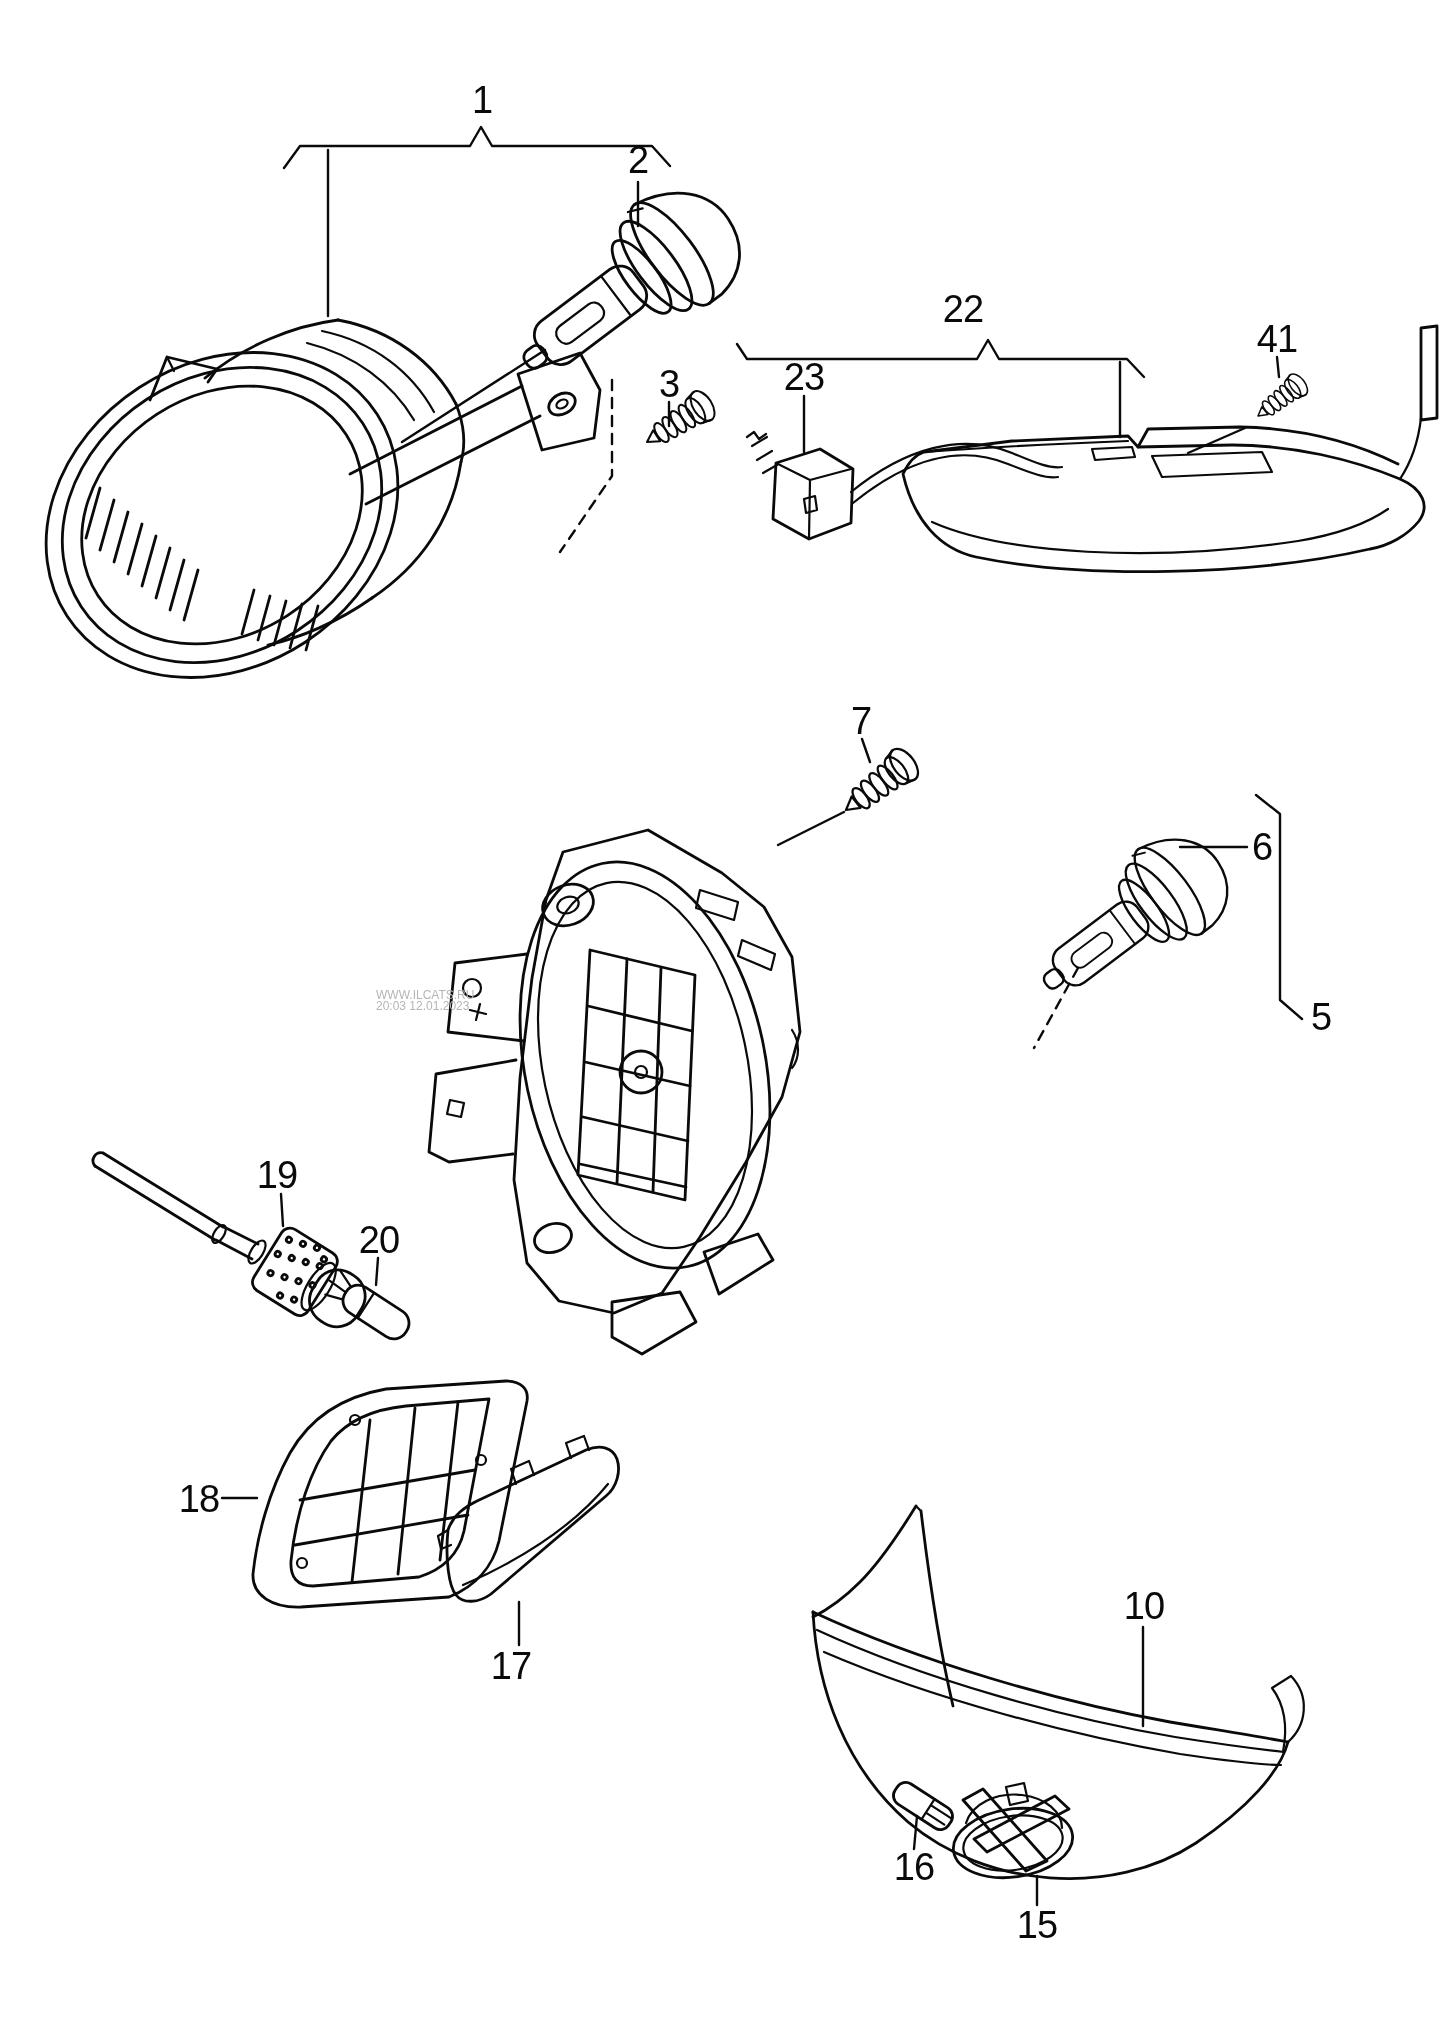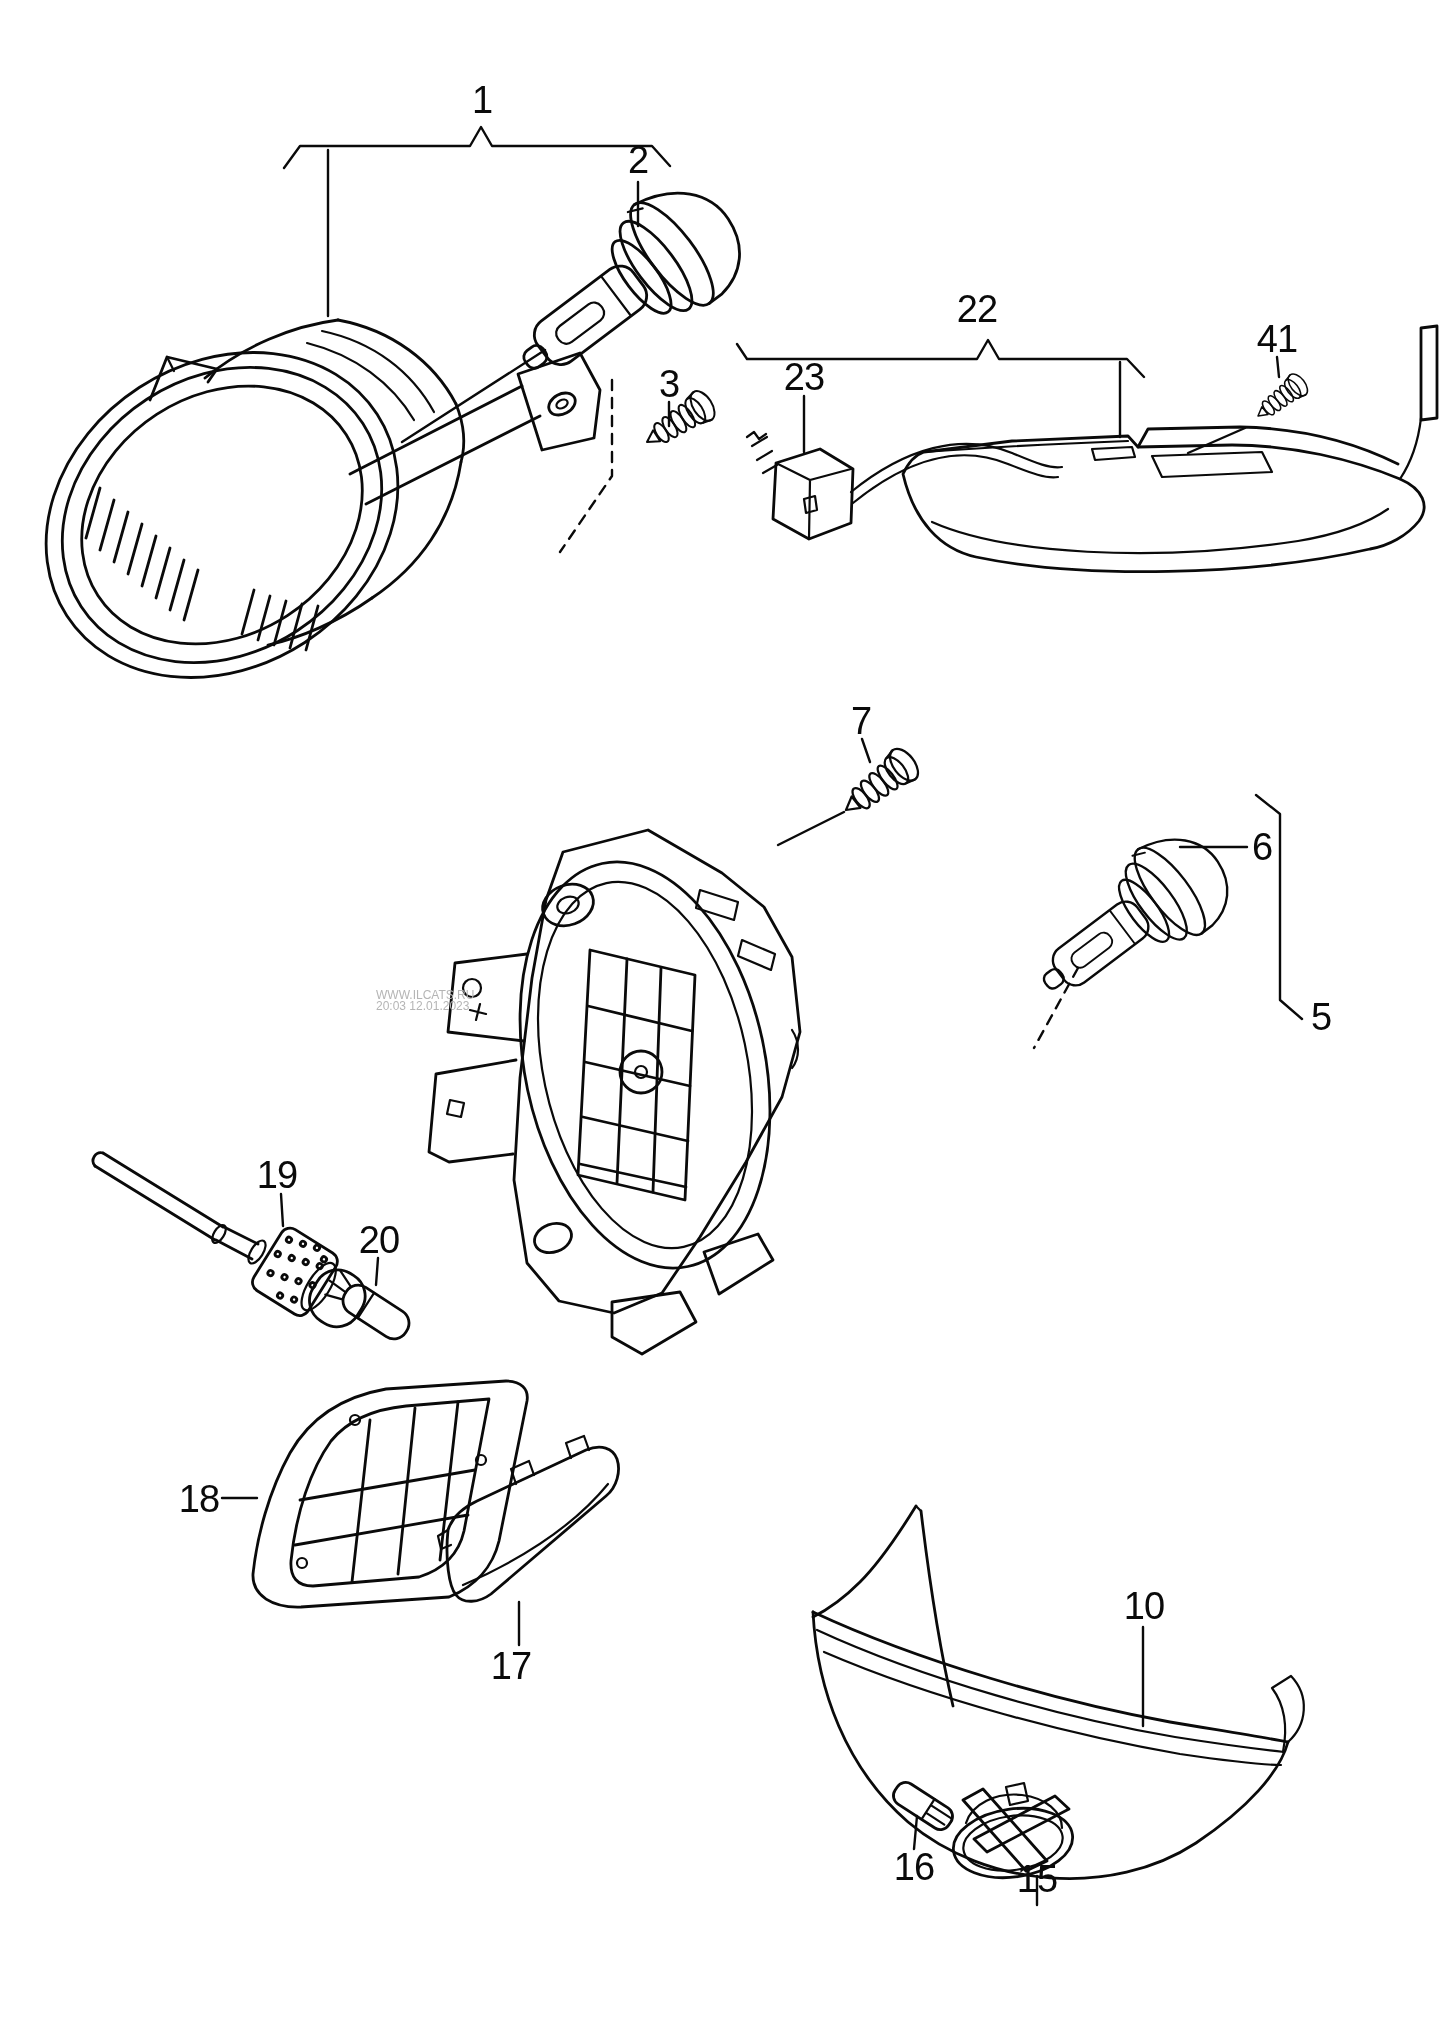--- a/index.html
+++ b/index.html
@@ -266,33 +266,33 @@
       <path d="M 963,1800 L 983,1789 L 1047,1861 L 1026,1871 Z"></path>
       <path d="M 1055,1796 L 1069,1809 L 987,1852 L 974,1839 Z"></path>
       <path class="thin" d="M 1006,1787 L 1024,1783 L 1028,1801 L 1010,1805 Z"></path>
     </g>
   </svg>
 
   <div id="callouts">
       <div class="callout" style="left: 482px; top: 100px;">1</div>
       <div class="callout" style="left: 638px; top: 160px;">2</div>
       <div class="callout" style="left: 669px; top: 384px;">3</div>
-      <div class="callout" style="left: 963px; top: 309px; margin-left: 14px;">22</div>
+      <div class="callout" style="left: 963px; top: 309px;">22</div>
       <div class="callout" style="left: 804px; top: 377px;">23</div>
       <div class="callout" style="left: 1277px; top: 339px;">41</div>
       <div class="callout" style="left: 861px; top: 721px;">7</div>
       <div class="callout" style="left: 1262px; top: 847px;">6</div>
       <div class="callout" style="left: 1321px; top: 1017px;">5</div>
       <div class="callout" style="left: 277px; top: 1175px;">19</div>
       <div class="callout" style="left: 379px; top: 1240px; text-align: right;">20</div>
       <div class="callout" style="left: 199px; top: 1499px;">18</div>
       <div class="callout" style="left: 511px; top: 1666px;">17</div>
       <div class="callout" style="left: 1144px; top: 1606px;">10</div>
       <div class="callout" style="left: 914px; top: 1867px;">16</div>
-      <div class="callout" style="left: 1037px; top: 1879px; text-align: center;">15</div>
+      <div class="callout" style="left: 1037px; top: 1925px; text-align: center;">15</div>
     </div>
 
   <div class="watermark" style="left:376px;top:990px;">
     <div>WWW.ILCATS.RU</div>
     <div>20:03 12.01.2023</div>
   </div>
 
 </div>
 
 </body></html>

